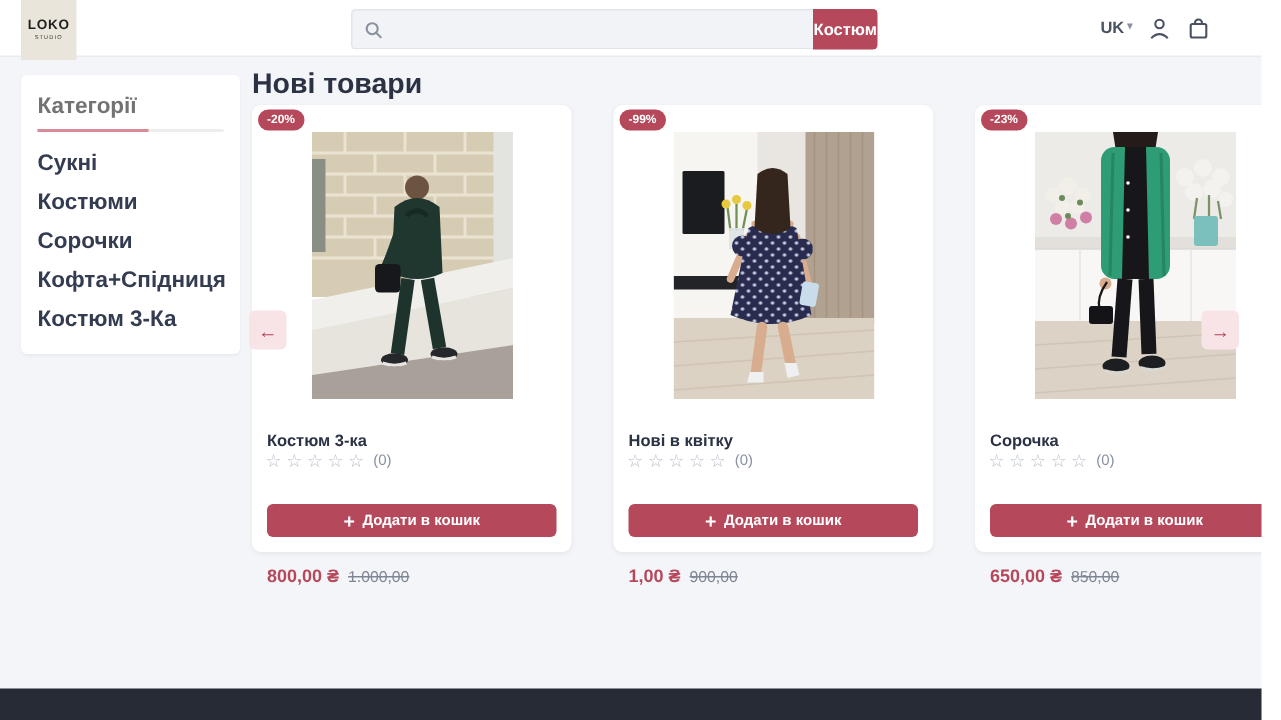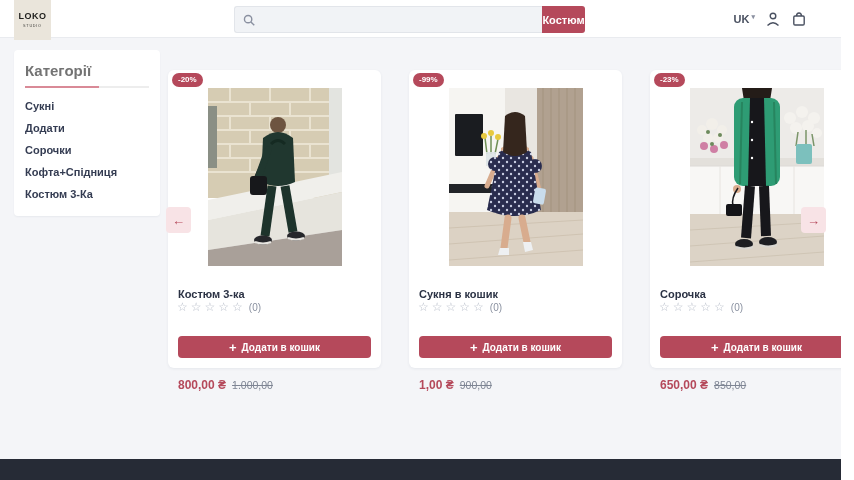--- a/index.html
+++ b/index.html
@@ -19,21 +19,21 @@
   .header-right { position:absolute; right:34px; top:0; height:38px; display:flex; align-items:center; gap:10px; z-index:6; }
   .lang { display:flex; align-items:flex-start; gap:2px; font-size:11px; font-weight:bold; color:#4a5161; cursor:pointer; }
   .lang .chev { font-size:7px; color:#8a90a0; }
   .icon-btn { background:none; border:none; cursor:pointer; display:flex; align-items:center; padding:0; }
 
   
   .sidebar { position:absolute; left:14px; top:50px; width:146px; background:#fff; border-radius:4px; box-shadow:0 1px 2px rgba(40,50,80,.06); padding:12px 11px 13px; z-index:2; }
   .sidebar-title { font-size:15px; font-weight:bold; color:#737373; }
   .sidebar-rule { position:relative; height:2px; background:#ededed; margin:7px 0 12px; }
   .sidebar-rule::before { content:""; position:absolute; left:0; top:0; height:2px; width:74px; background:#d98a97; }
-  .sidebar-item { font-size:11px; font-weight:bold; color:#343c52; margin-bottom:9px; cursor:pointer; line-height:1; padding:1px 0; }
+  .sidebar-item { font-size:15px; font-weight:bold; color:#343c52; margin-bottom:9px; cursor:pointer; line-height:1; padding:1px 0; }
   .sidebar-item:last-child { margin-bottom:2px; }
 
   
   .page-title { position:absolute; left:168px; top:46px; font-size:19px; font-weight:bold; color:#2b3244; z-index:2; }
   .products { position:absolute; left:168px; top:70px; display:flex; gap:28px; z-index:2; }
   .card { position:relative; width:213px; height:298px; background:#fff; border-radius:6px; box-shadow:0 1px 3px rgba(40,50,80,.07); }
   .badge { position:absolute; left:4px; top:3px; background:#b5495b; color:#fff; font-size:8px; font-weight:bold; padding:3px 6px; border-radius:9px; line-height:1; z-index:3; }
   .pimg { position:absolute; left:40px; top:18px; width:134px; height:178px; overflow:hidden; cursor:pointer; }
   .pimg svg { display:block; }
   .ptitle { position:absolute; left:10px; top:218px; font-size:11px; font-weight:bold; color:#2b3244; cursor:pointer; }
@@ -95,26 +95,27 @@
             <path d="M5.6 5 Q5.6 2 8 2 Q10.4 2 10.4 5"></path>
         </svg>
       </span>
     </button>
   </div>
 
   <aside class="sidebar">
     <div class="sidebar-title">Категорії</div>
     <div class="sidebar-rule"></div>
     <div class="sidebar-item">Сукні</div>
-    <div class="sidebar-item">Додати</div>
+    <div class="sidebar-item">Костюми</div>
     <div class="sidebar-item">Сорочки</div>
     <div class="sidebar-item">Кофта+Спідниця</div>
     <div class="sidebar-item">Костюм 3-Ка</div>
   </aside>
 
+  <h1 class="page-title">Нові товари</h1>
 
   <div class="products">
 
     <article class="card">
       <span class="badge">-20%</span>
       <div class="pimg">
         <svg width="134" height="178" viewBox="0 0 134 178">
           <rect width="134" height="110" fill="#d6ccb3"></rect>
           <g stroke="#eae3d1" stroke-width="2">
             <line x1="0" y1="14" x2="134" y2="14"></line>
@@ -224,21 +225,21 @@
           <circle cx="46" cy="76" r="7" fill="url(#dots)"></circle>
           <circle cx="86" cy="78" r="7" fill="url(#dots)"></circle>
           <path d="M56 28 Q66 20 76 28 L78 64 Q66 72 54 64 Z" fill="#35261d"></path>
           <rect x="85" y="100" width="11" height="16" rx="2" fill="#c9dcec" transform="rotate(10 90 108)"></rect>
           <path d="M59 130 L55 160" stroke="#d8ac8e" stroke-width="7" stroke-linecap="round"></path>
           <path d="M73 130 L78 154" stroke="#d8ac8e" stroke-width="7" stroke-linecap="round"></path>
           <path d="M51 160 L60 160 L60 167 L49 167 Z" fill="#eef0f2"></path>
           <path d="M74 154 L82 154 L84 162 L76 164 Z" fill="#eef0f2"></path>
         </svg>
       </div>
-      <h3 class="ptitle">Сукня в кошик</h3>
+      <h3 class="ptitle">Нові в квітку</h3>
       <div class="stars-row">
         <span class="star">☆</span>
         <span class="star">☆</span>
         <span class="star">☆</span>
         <span class="star">☆</span>
         <span class="star">☆</span>
         <span class="rcount">(0)</span>
       </div>
       <div class="price-row">
         <span class="price">1,00 ₴</span>

